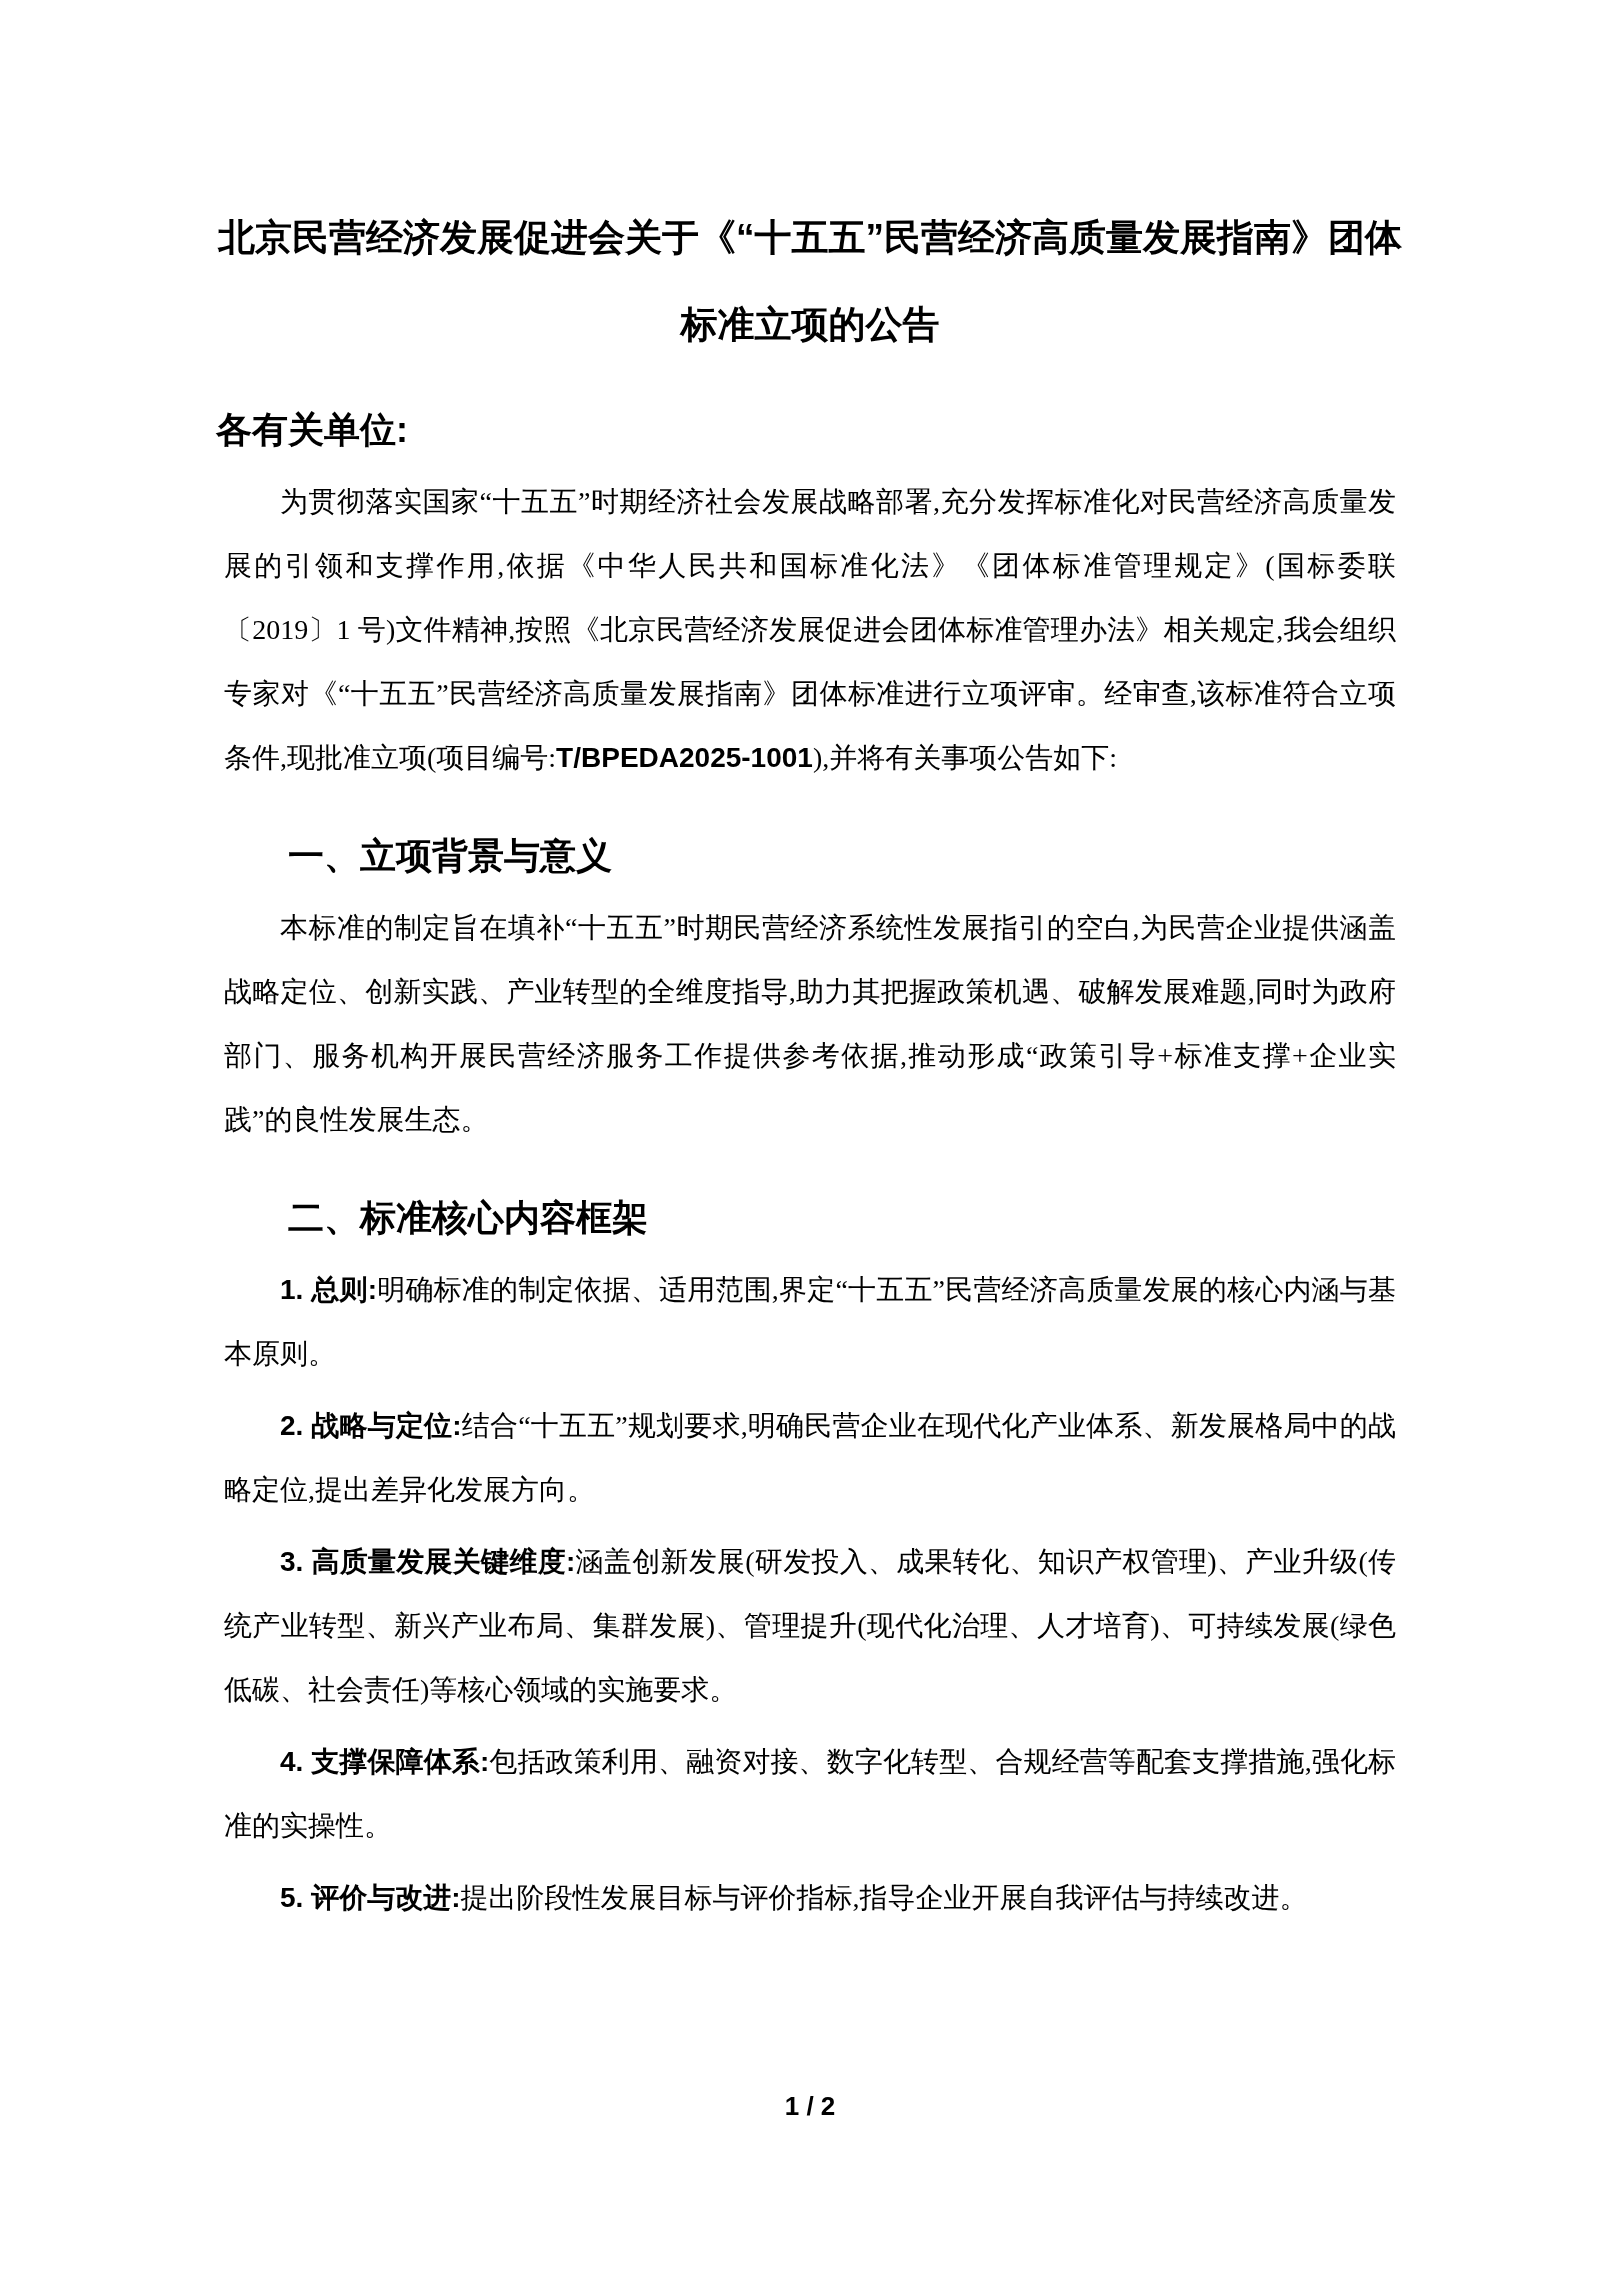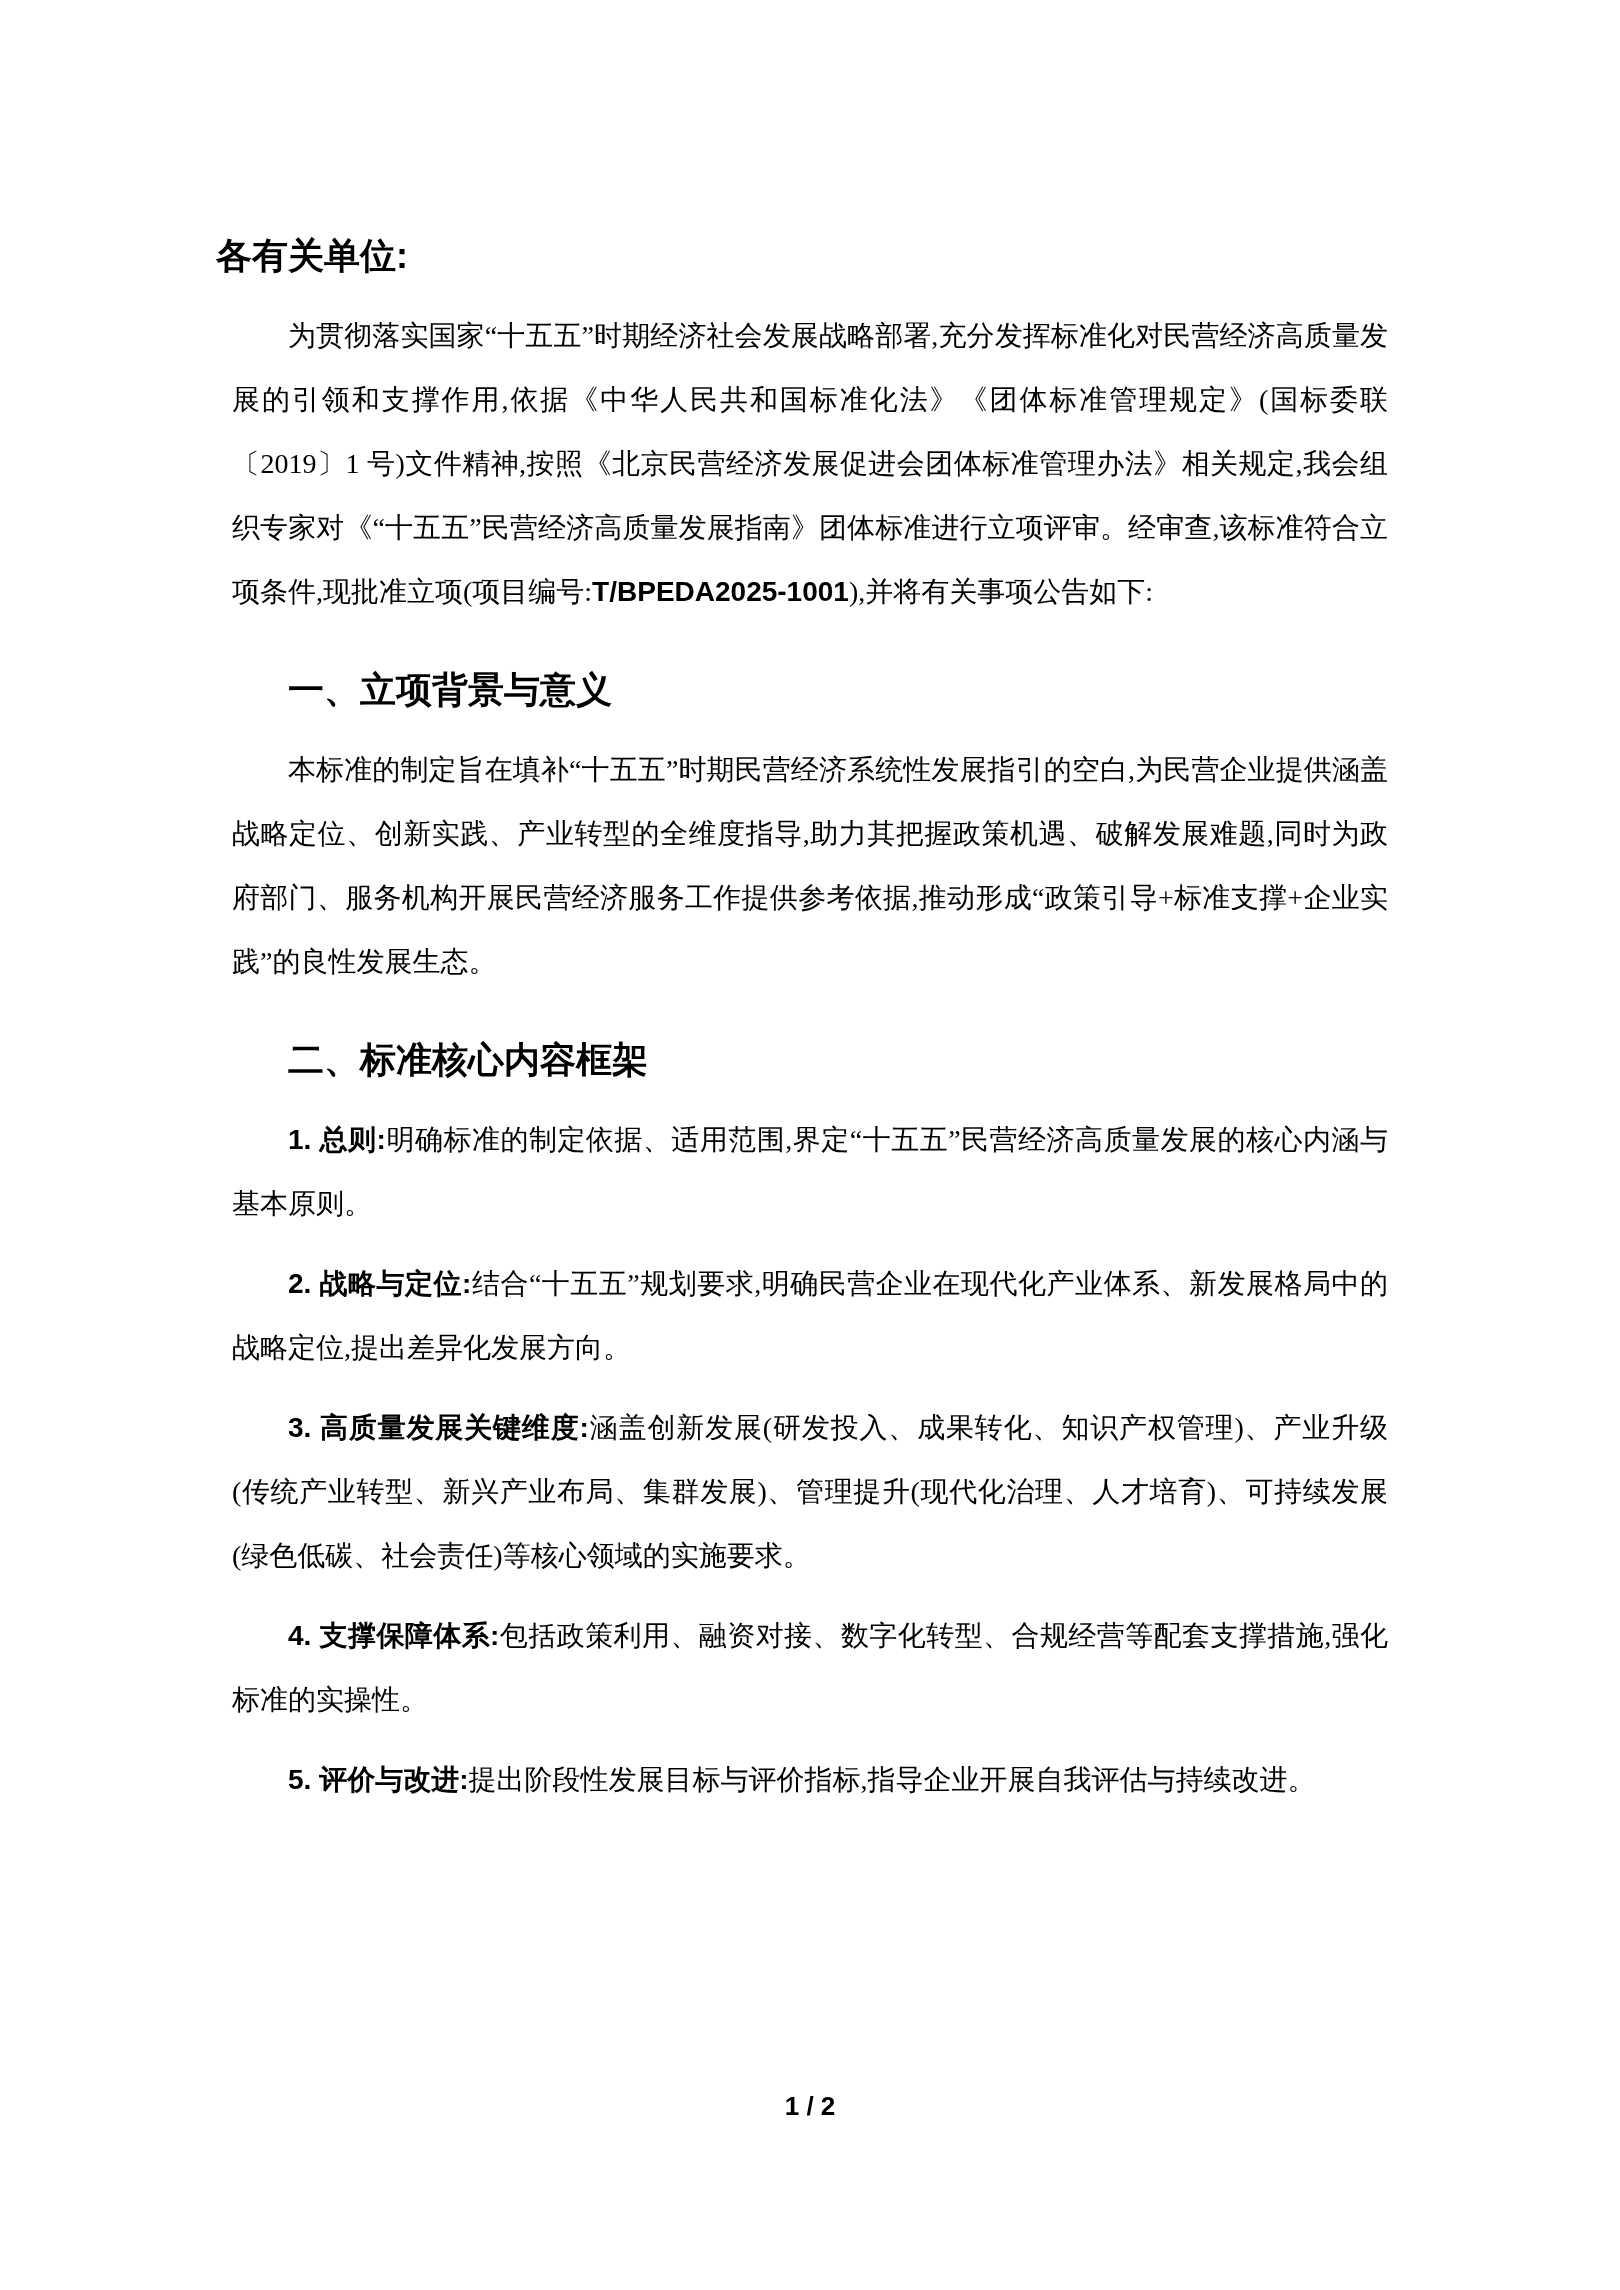--- a/index.html
+++ b/index.html
@@ -28,21 +28,21 @@
     text-align: center;
   }
   .salutation {
     margin: 30px 0 0 0;
     font-family: "Liberation Sans", "DejaVu Sans", sans-serif;
     font-weight: 700;
     font-size: 36px;
     line-height: 64px;
   }
   .para {
-    margin: 16px;
+    margin: 8px;
     font-size: 28px;
     line-height: 64px;
     text-align: justify;
     text-justify: inter-ideograph;
     text-indent: 2em;
   }
   .heading {
     margin: 34px 0 0 0;
     font-family: "Liberation Sans", "DejaVu Sans", sans-serif;
     font-weight: 700;
@@ -65,20 +65,21 @@
     font-size: 26px;
     line-height: 32px;
     color: #000000;
   }
 </style>
 </head>
 <body>
 
 <div class="page">
 
+  <h1 class="title">北京民营经济发展促进会关于《“十五五”民营经济高质量发展指南》团体标准立项的公告</h1>
 
   <p class="salutation">各有关单位:</p>
 
   <p class="para"><span>为贯彻落实国家“十五五”时期经济社会发展战略部署,充分发挥标准化对民营经济高质量发展的引领和支撑作用,依据《中华人民共和国标准化法》《团体标准管理规定》(国标委联〔2019〕1 号)文件精神,按照《北京民营经济发展促进会团体标准管理办法》相关规定,我会组织专家对《“十五五”民营经济高质量发展指南》团体标准进行立项评审。经审查,该标准符合立项条件,现批准立项(项目编号:</span><span class="b">T/BPEDA2025-1001</span><span>),并将有关事项公告如下:</span></p>
 
   <h2 class="heading">一、立项背景与意义</h2>
 
 
   <p class="para">本标准的制定旨在填补“十五五”时期民营经济系统性发展指引的空白,为民营企业提供涵盖战略定位、创新实践、产业转型的全维度指导,助力其把握政策机遇、破解发展难题,同时为政府部门、服务机构开展民营经济服务工作提供参考依据,推动形成“政策引导+标准支撑+企业实践”的良性发展生态。</p>
 

